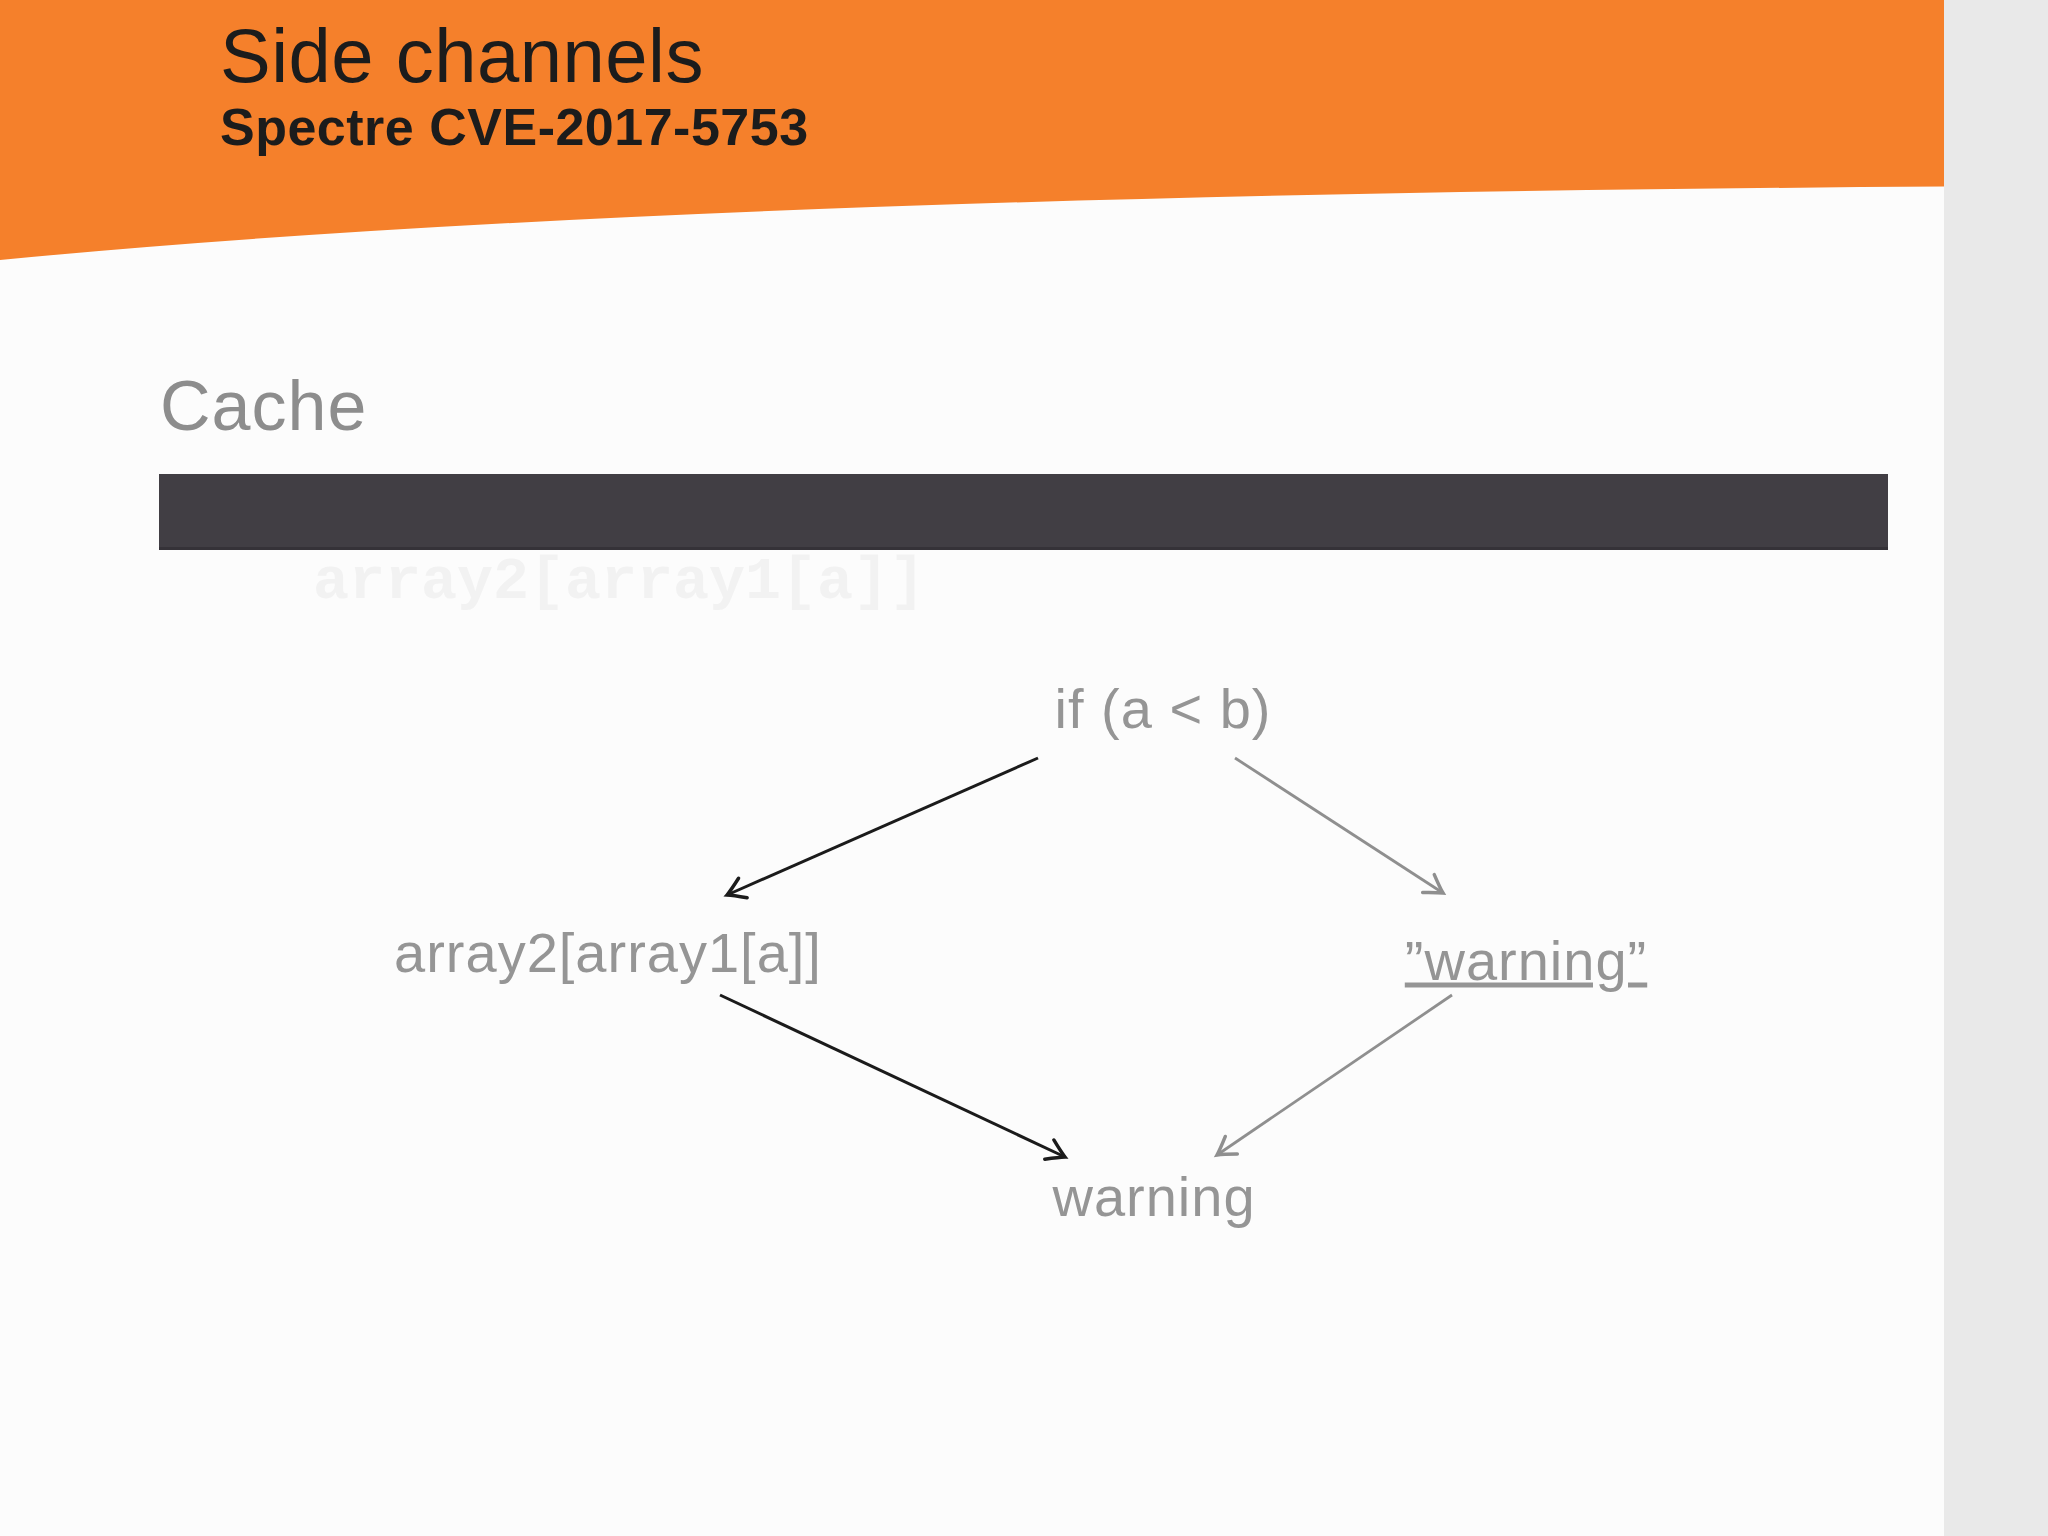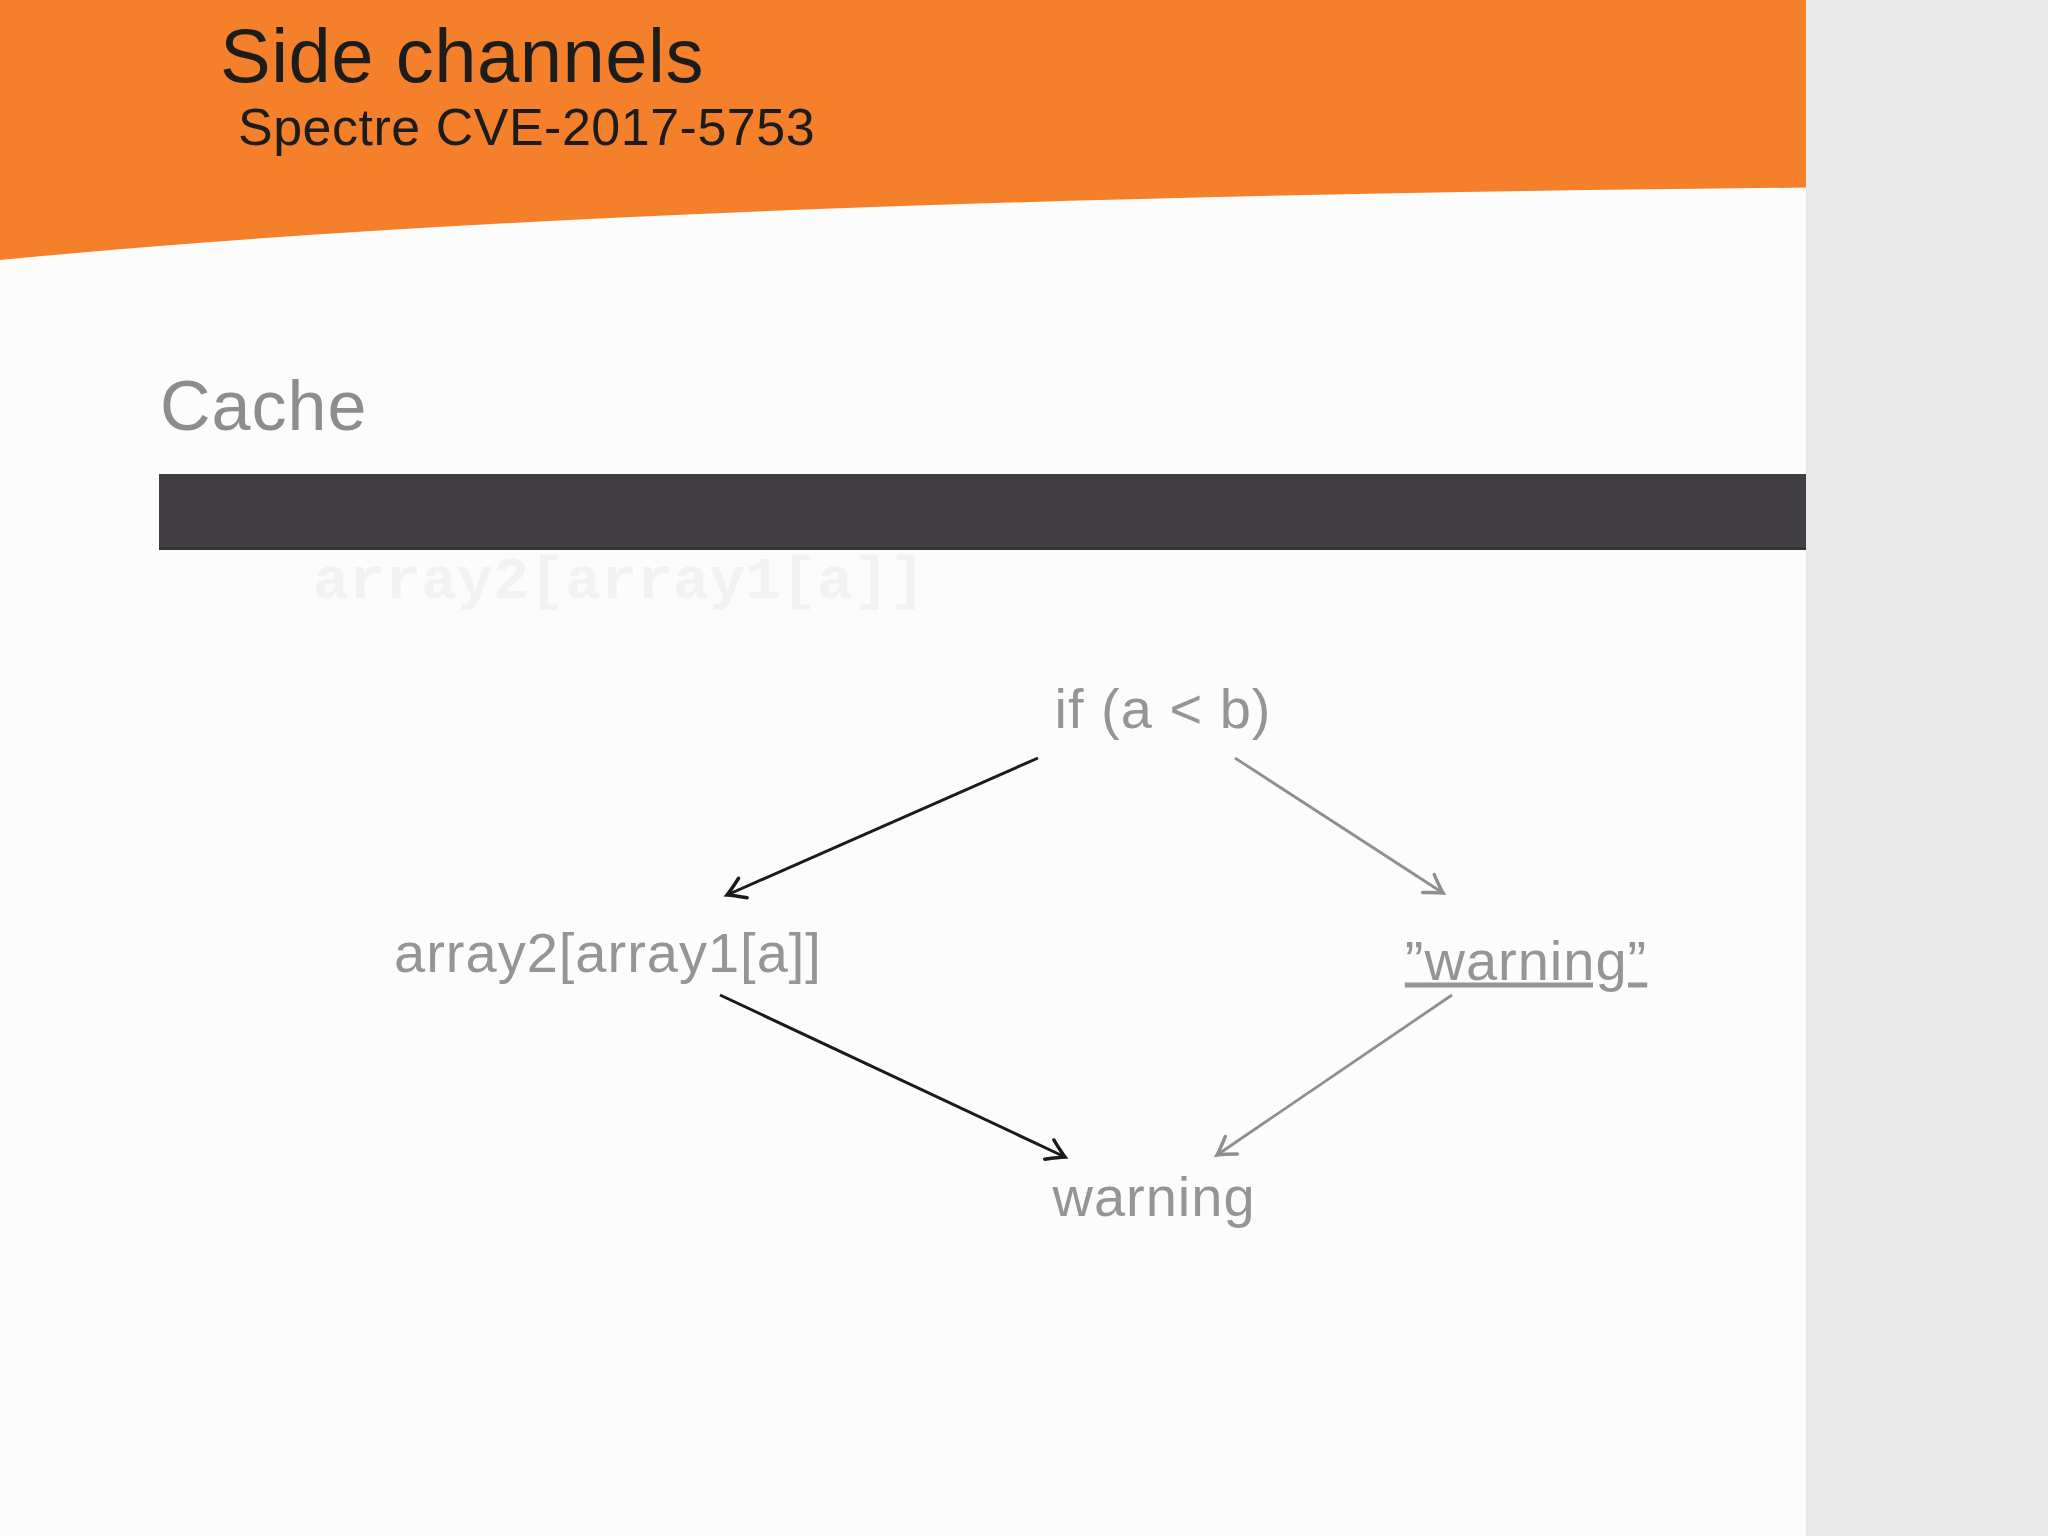--- a/index.html
+++ b/index.html
@@ -1,30 +1,30 @@
 <!DOCTYPE html>
 <html><head>
 <meta charset="utf-8">
 <style>
   html,body{margin:0;padding:0;background:#e9e9e9;}
   .slide{
     position:relative;
-    width:1806px;height:1536px;
+    width:1944px;height:1536px;
     background:#fcfcfc;
     overflow:hidden;
     font-family:"Liberation Sans", sans-serif;
   }
   
   .header-curve{position:absolute;top:0;left:0;width:2048px;height:262px;}
   .header-text{position:absolute;left:220px;top:16px;color:#1c1c1c;}
   .header-text h1{
     margin:0;font-size:76px;font-weight:400;line-height:1.06;letter-spacing:0.5px;
   }
   .header-text h2{
-    margin:4px 0 0 18px;font-size:52px;font-weight:400;line-height:1.0;letter-spacing:0.5px;
+    margin:4px 0 0 0;font-size:52px;font-weight:700;line-height:1.0;letter-spacing:0.5px;
   }
   
   .cache-label{
     position:absolute;left:160px;top:366px;
     font-size:70px;color:#8d8d8d;letter-spacing:1px;
   }
   .code-bar{
     position:absolute;left:159px;top:474px;width:1729px;height:76px;
     background:#413e44;border-bottom:3px solid #353238;box-sizing:border-box;
     line-height:72px;padding-left:10px;

